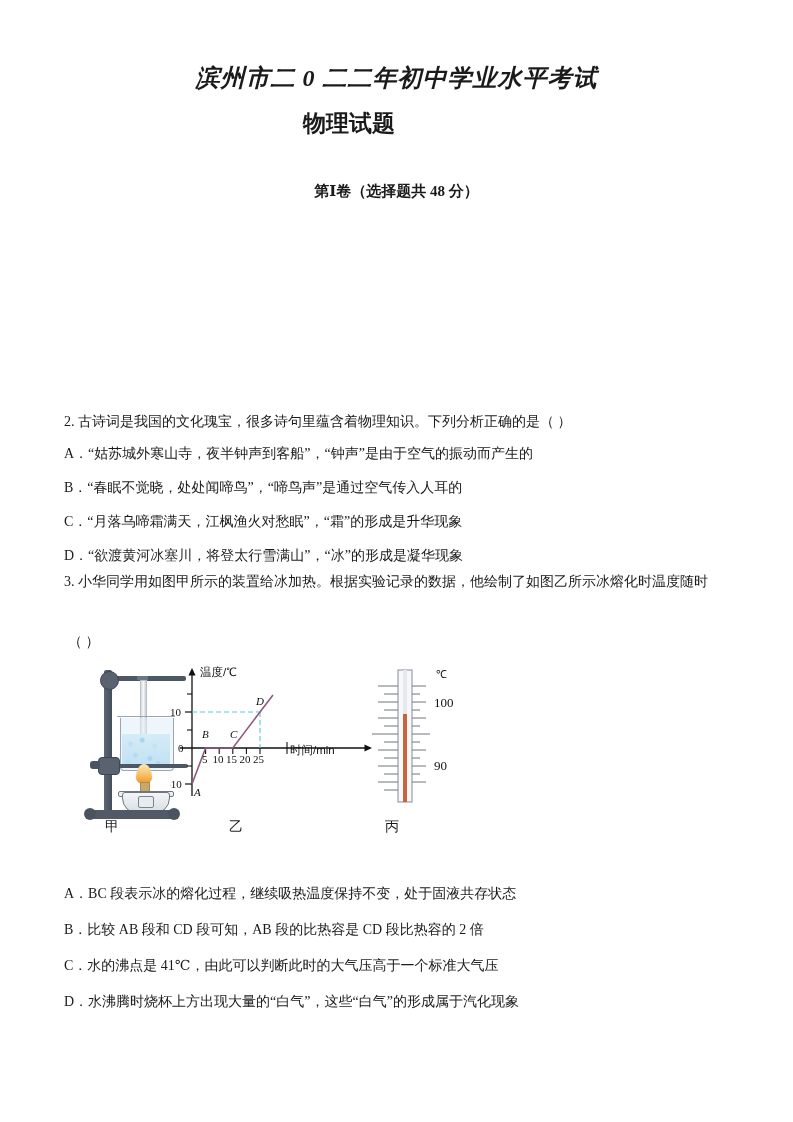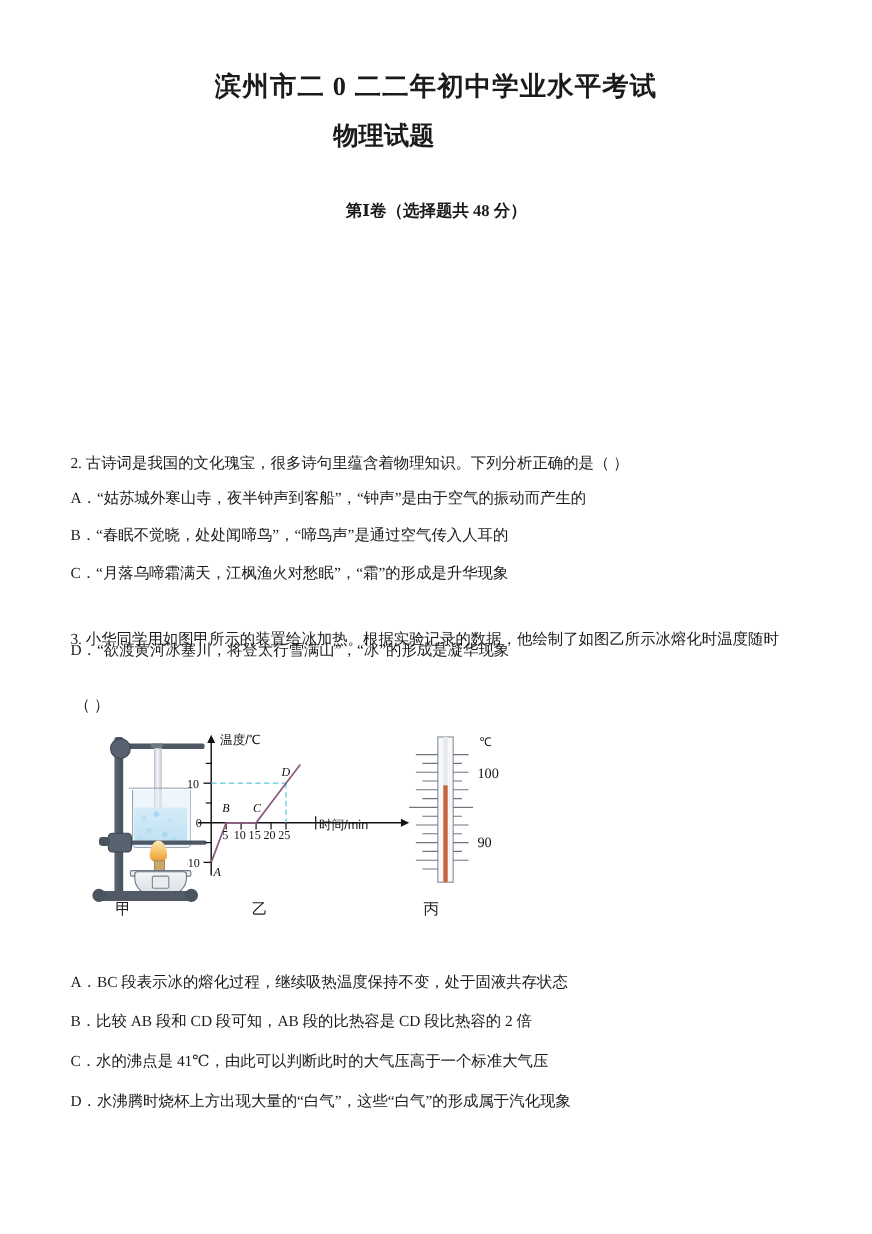--- a/index.html
+++ b/index.html
@@ -12,20 +12,21 @@
     overflow:hidden;
     -webkit-font-smoothing:antialiased;
   }
   .page{position:absolute;left:0;top:0;width:793px;height:1122px;}
 
   
   .title-main{
     position:absolute;left:0;top:62px;width:793px;
     text-align:center;font-size:24px;font-weight:bold;
     letter-spacing:1px;
+    font-style:italic;
   }
   .title-sub{
     position:absolute;left:0;top:108px;width:698px;
     text-align:center;font-size:23px;font-weight:bold;
   }
   .title-vol{
     position:absolute;left:0;top:142px;width:793px;
     text-align:center;font-size:15px;font-weight:bold;margin-top:40px;
   }
 
@@ -50,21 +51,21 @@
   .stray-dot{
     position:absolute;left:5px;top:126px;
     width:2px;height:3px;background:#6a6a6a;
   }
 
   #q2{left:64px;top:410px;width:640px;}
   #q2 .opt{position:absolute;left:0;white-space:nowrap;}
   #q2-a{top:32px;}
   #q2-b{top:66px;}
   #q2-c{top:100px;}
-  #q2-d{top:134px;margin-top:36px;}
+  #q2-d{top:134px;}
 
   #q3{left:64px;top:570px;width:672px;}
   #q3 .line{display:block;}
   #q3-paren{position:absolute;left:4px;top:60px;}
 
   
   .figband{position:absolute;left:60px;top:652px;width:680px;height:200px;}
   .figcap{
     position:absolute;font-size:14px;text-align:center;width:40px;
     top:818px;

